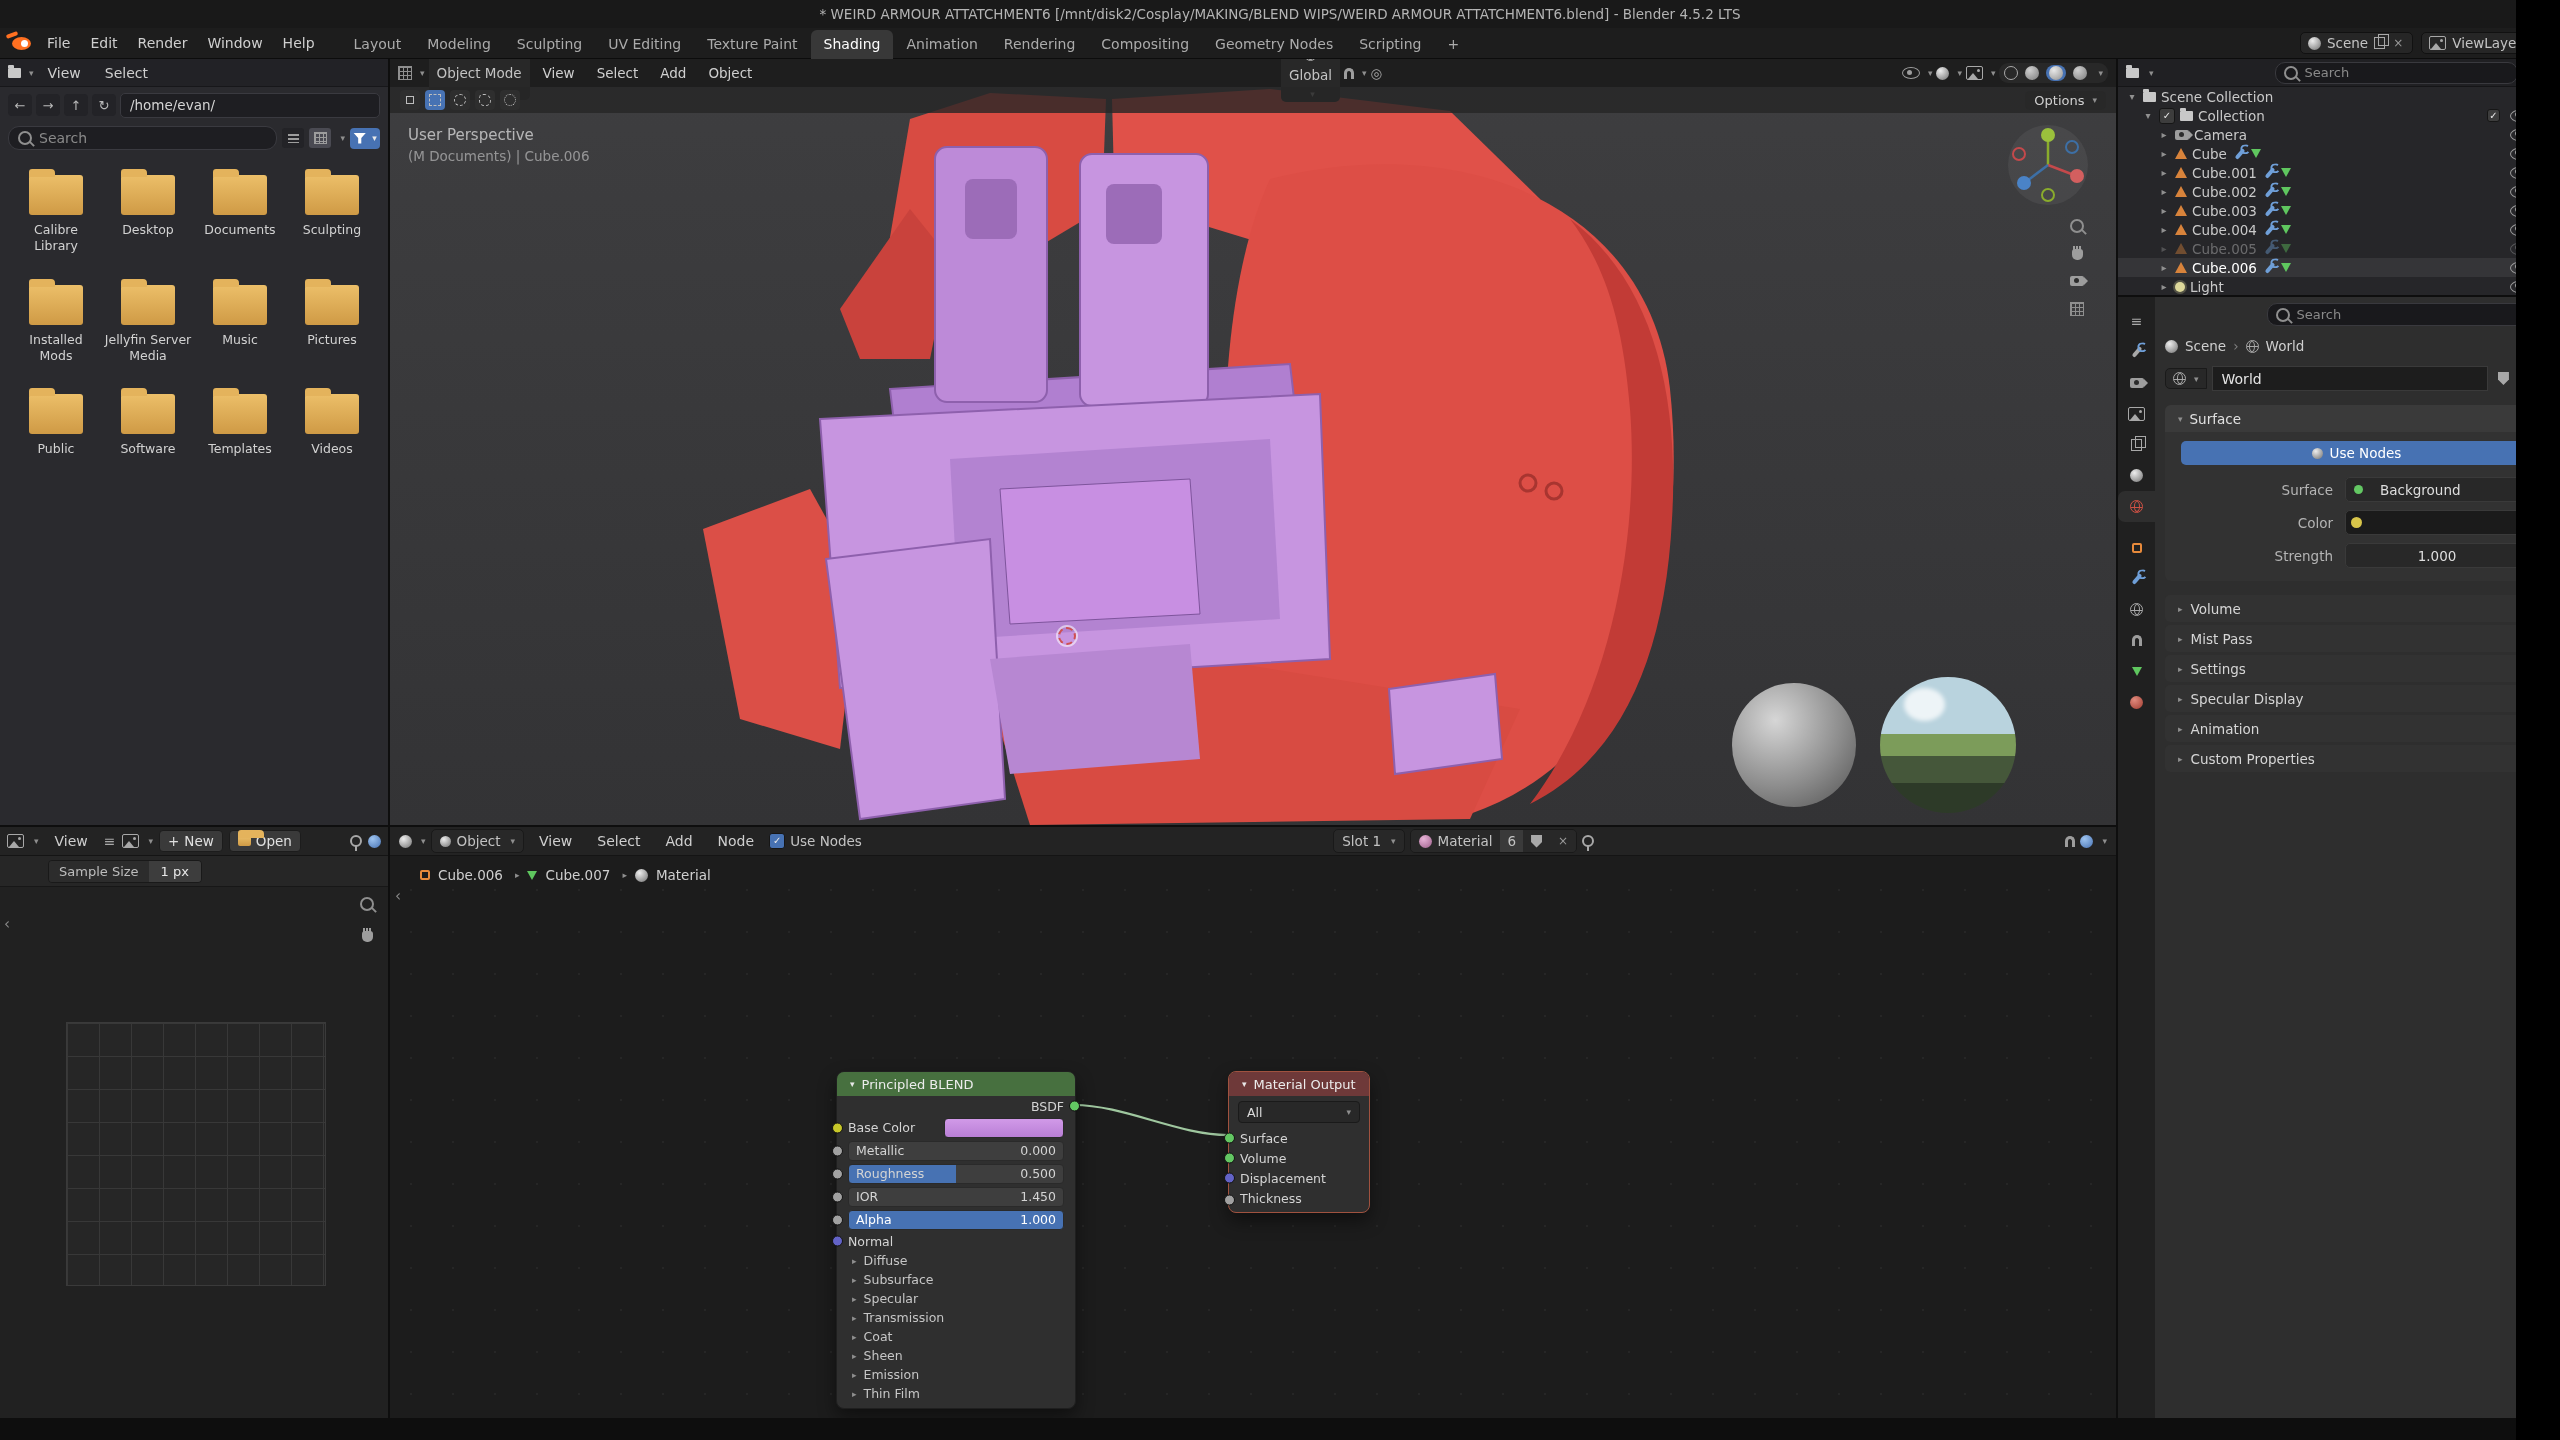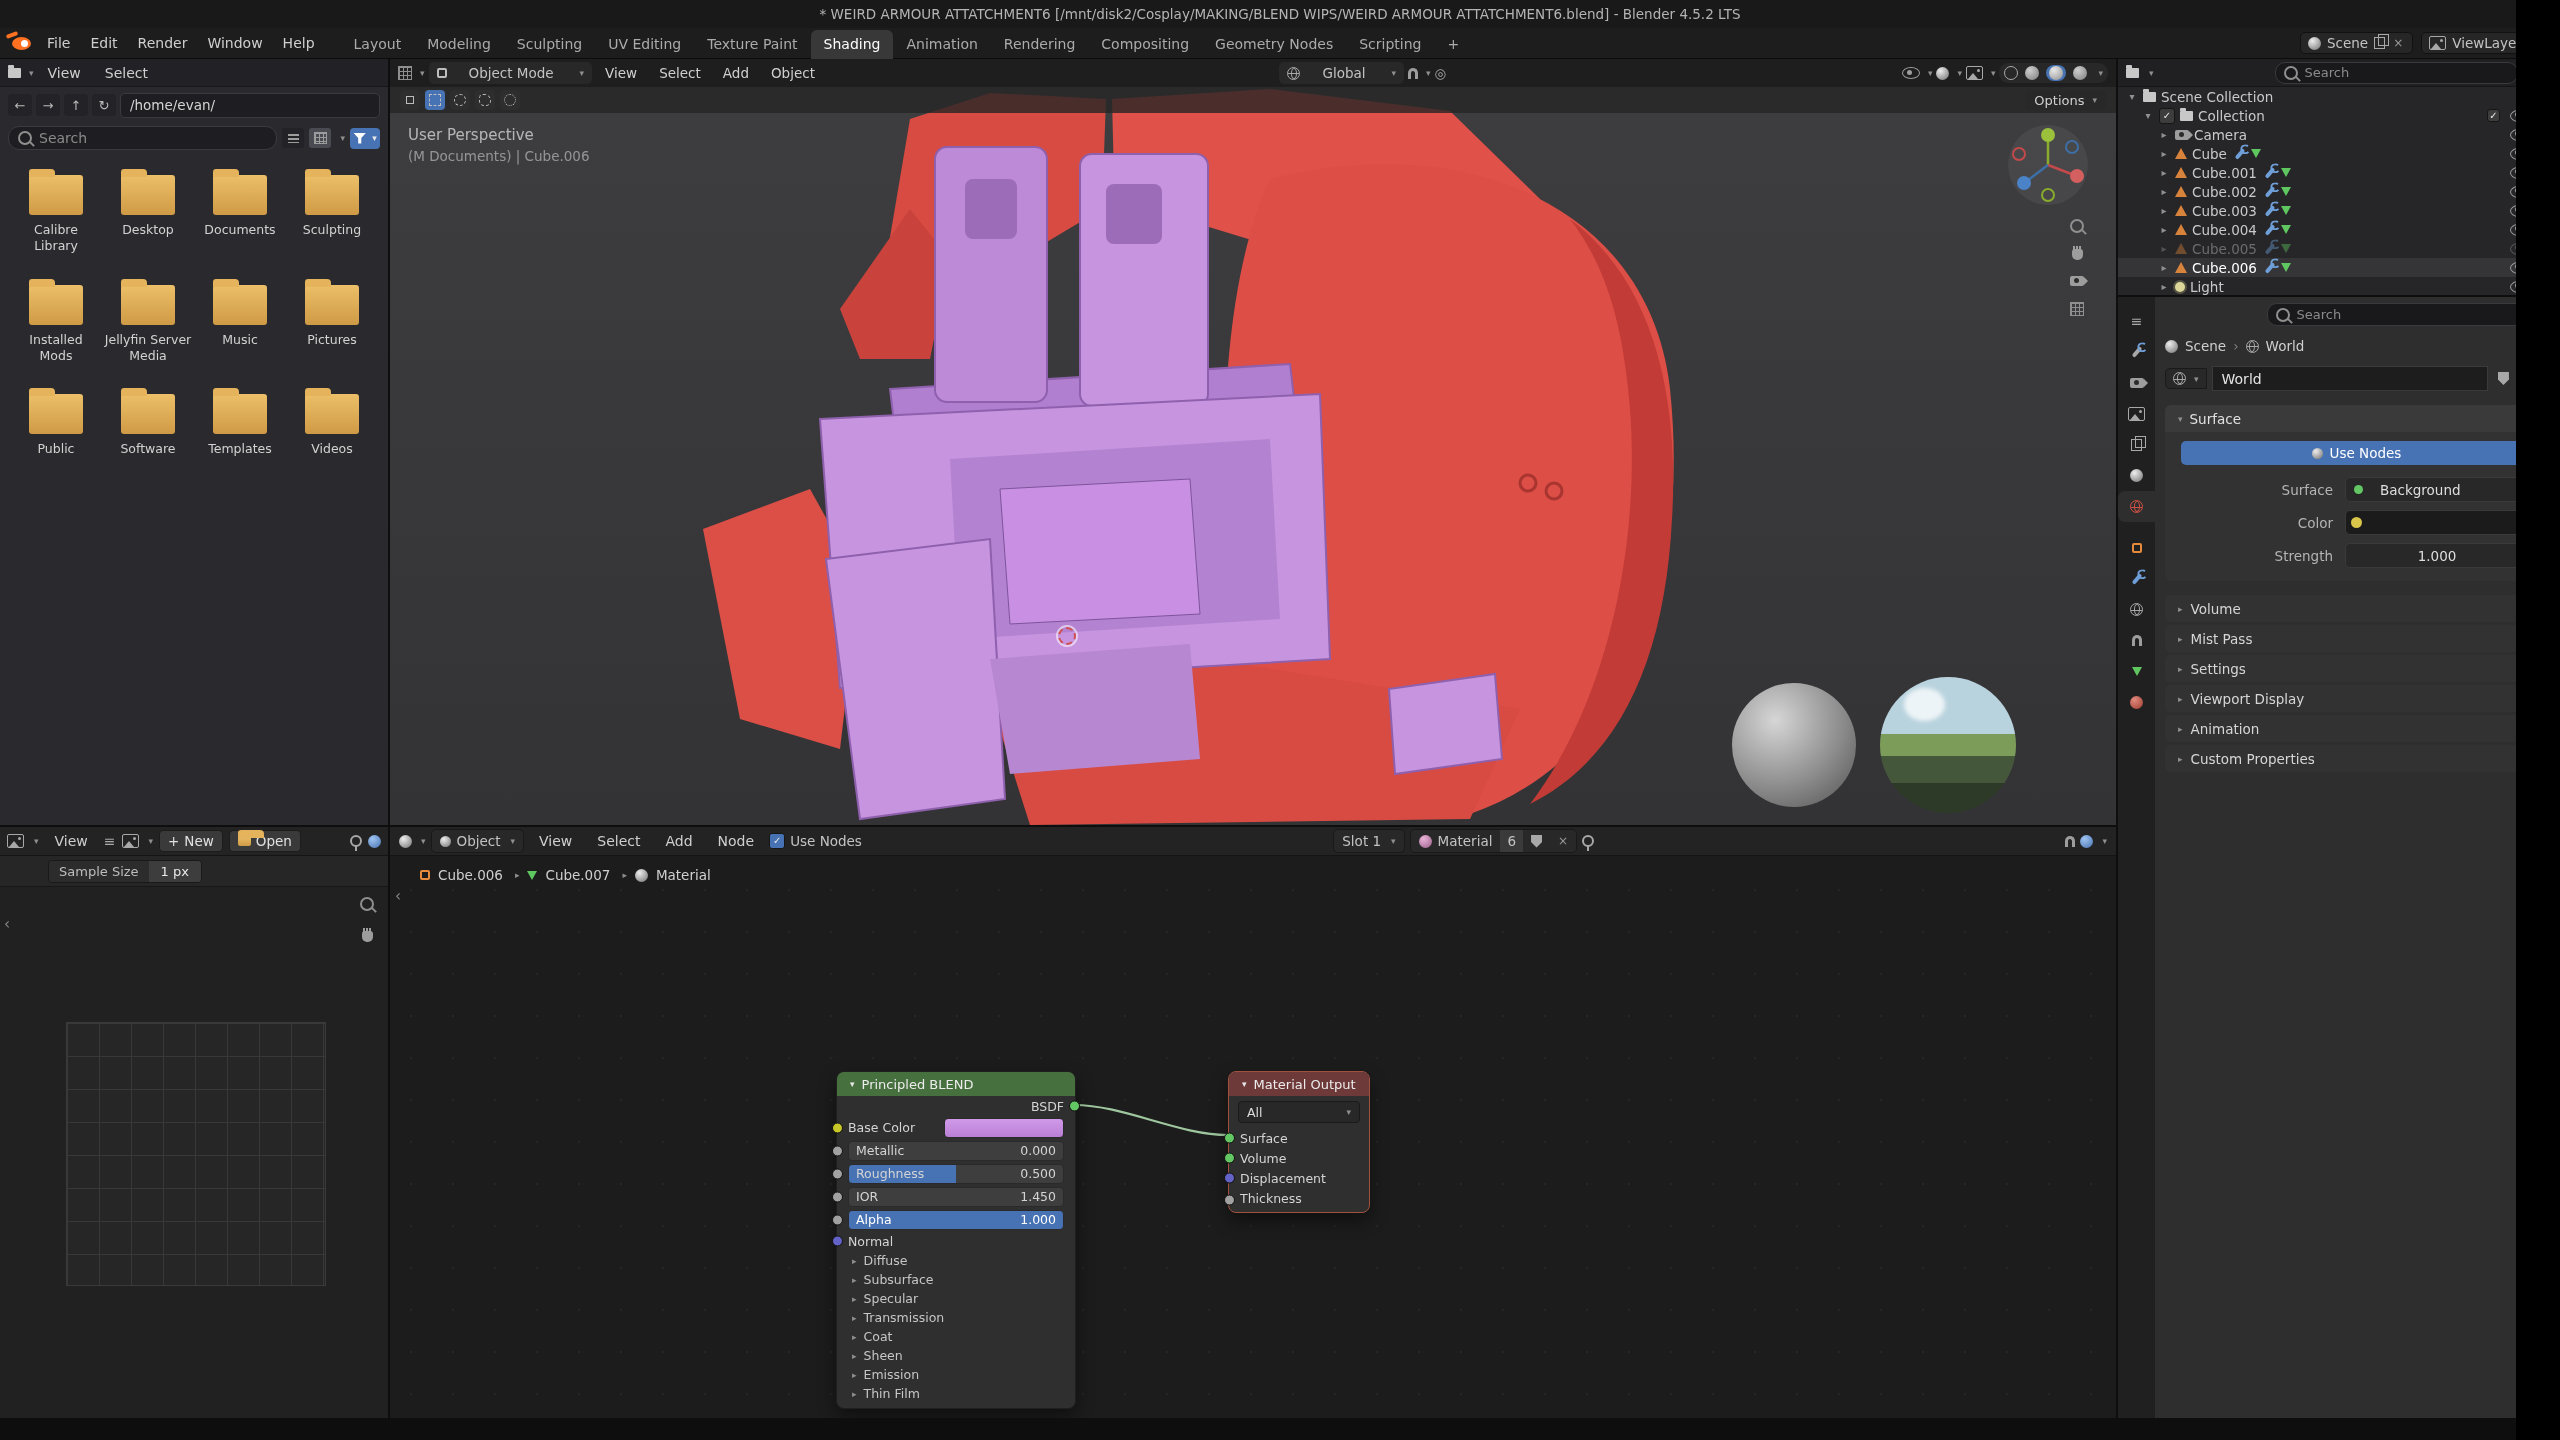--- a/index.html
+++ b/index.html
@@ -89,21 +89,21 @@
   .filterbtn{width:30px;height:21px;background:#4772b3;border-radius:4px;display:flex;align-items:center;justify-content:center;gap:2px;}
   .fb-grid{display:grid;grid-template-columns:repeat(4,1fr);row-gap:30px;padding:22px 10px 0;}
   .fb-cell{display:flex;flex-direction:column;align-items:center;gap:7px;}
   .fb-folder{width:54px;height:40px;background:linear-gradient(#ecbf69,#cf9a45);border-radius:3px;position:relative;}
   .fb-folder::before{content:"";position:absolute;top:-6px;left:0;width:26px;height:8px;background:#e4b35c;border-radius:3px 4px 0 0;}
   .fb-label{font-size:12.5px;color:#d2d2d2;text-align:center;line-height:1.3;width:88px;}
 
   
   .viewport{left:390px;top:59px;width:1726px;height:766px;background:linear-gradient(#3e3e40,#333335);}
   .vp-header{position:relative;z-index:5;height:28px;background:rgba(29,29,29,.96);display:flex;align-items:center;gap:4px;padding:0 8px;font-size:13.5px;}
-  .vp-widget{display:flex;align-items:center;gap:22px;background:#282828;border-radius:5px;padding:3px 8px;}
+  .vp-widget{display:flex;align-items:center;gap:6px;background:#282828;border-radius:5px;padding:3px 8px;flex-direction:column;}
   .vp-menu{padding:3px 9px;border-radius:4px;color:#d0d0d0;}
   .vp-toolrow{position:relative;z-index:5;height:26px;background:rgba(38,38,38,.8);display:flex;align-items:center;gap:5px;padding:0 10px;font-size:13px;}
   .toolbtn{width:20px;height:20px;border-radius:4px;background:#2e2e2e;display:flex;align-items:center;justify-content:center;}
   .toolbtn.active{background:#4772b3;}
   .toolbtn .dash{width:10px;height:10px;border:1px dashed #bdbdbd;}
   .vp-options{margin-left:auto;display:flex;align-items:center;gap:4px;color:#d0d0d0;background:rgba(40,40,40,.7);border-radius:5px;padding:2px 9px;}
   .vp-overlay{position:absolute;left:18px;top:66px;z-index:4;font-size:15px;color:rgba(255,255,255,.62);line-height:1.45;}
   .vp-overlay .l2{font-size:13.5px;color:rgba(255,255,255,.45);}
   .vp-gizmo{position:absolute;right:26px;top:64px;z-index:4;}
   .vp-sidecol{position:absolute;right:32px;top:160px;z-index:4;display:flex;flex-direction:column;gap:16px;align-items:center;}
@@ -704,21 +704,21 @@
         <div class="cpanel">
             <span class="caret">▸</span>
             <span>Mist Pass</span>
           </div>
         <div class="cpanel">
             <span class="caret">▸</span>
             <span>Settings</span>
           </div>
         <div class="cpanel">
             <span class="caret">▸</span>
-            <span>Viewport Display</span>
+            <span>Specular Display</span>
           </div>
         <div class="cpanel">
             <span class="caret">▸</span>
             <span>Animation</span>
           </div>
         <div class="cpanel">
             <span class="caret">▸</span>
             <span>Custom Properties</span>
           </div>
       </div>

